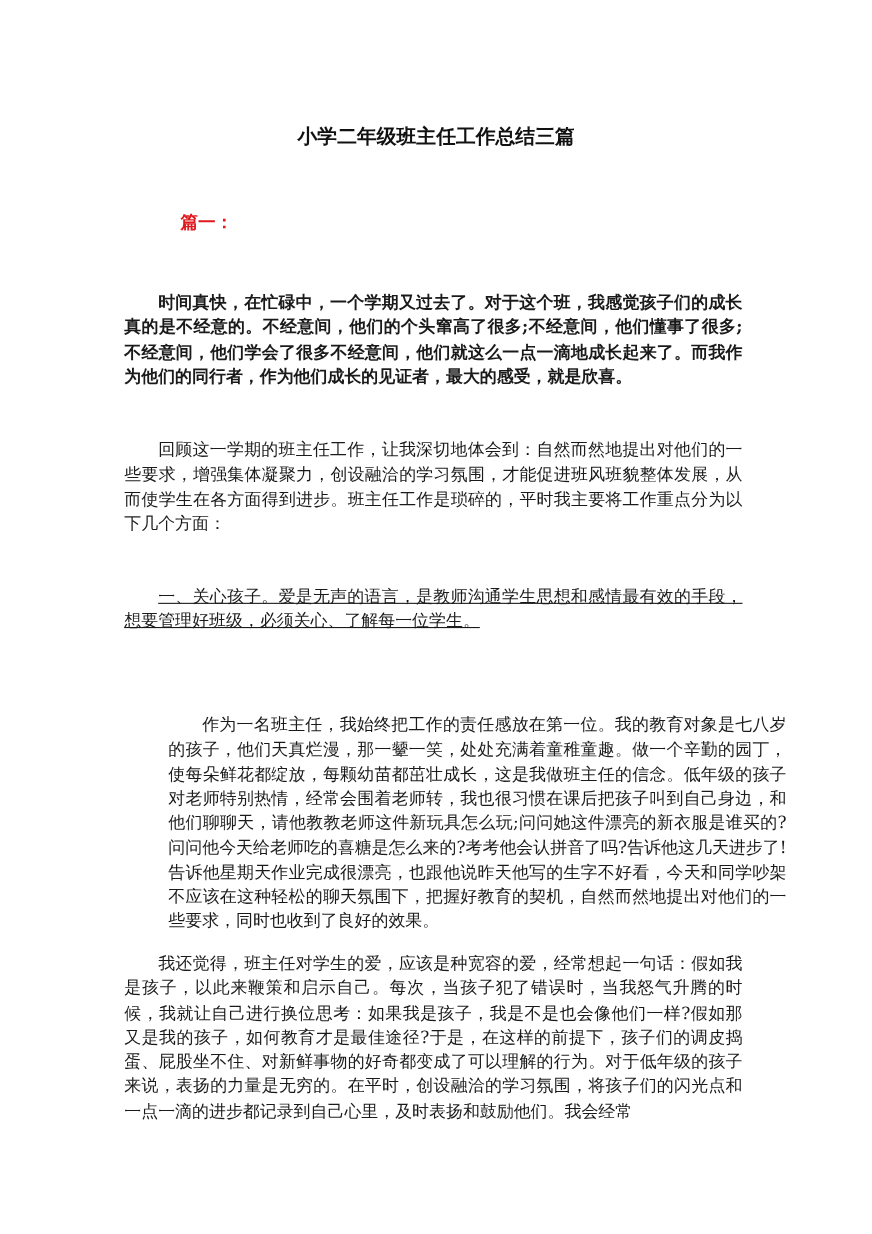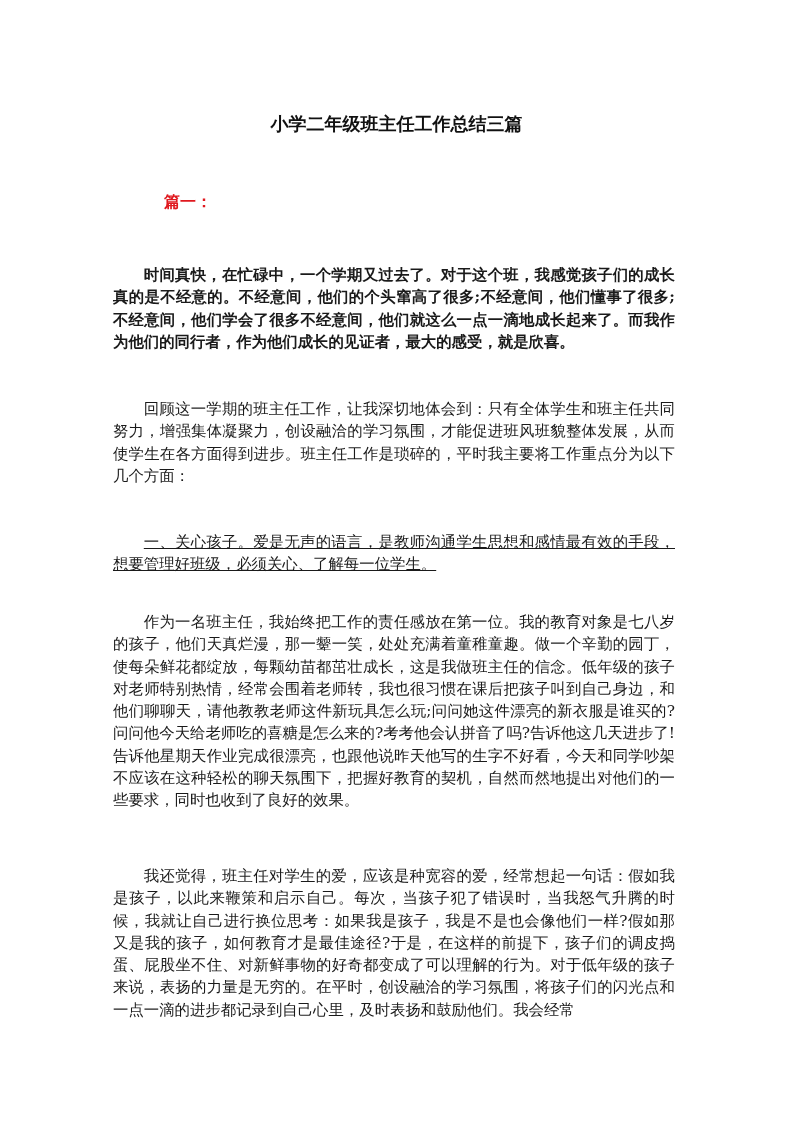--- a/index.html
+++ b/index.html
@@ -17,17 +17,17 @@
             word-break: break-all; }
   </style>
 </head>
 <body>
 
 <div class="page">
   <div class="title">小学二年级班主任工作总结三篇</div>
   <div class="section-head">篇一：</div>
 
   <p class="para" style="top:264px;font-weight:bold;">时间真快，在忙碌中，一个学期又过去了。对于这个班，我感觉孩子们的成长真的是不经意的。不经意间，他们的个头窜高了很多;不经意间，他们懂事了很多;不经意间，他们学会了很多不经意间，他们就这么一点一滴地成长起来了。而我作为他们的同行者，作为他们成长的见证者，最大的感受，就是欣喜。</p>
-  <p class="para" style="top:398px;">回顾这一学期的班主任工作，让我深切地体会到：只有全体学生和班主任共同努力，增强集体凝聚力，创设融洽的学习氛围，才能促进班风班貌整体发展，从而使学生在各方面得到进步。班主任工作是琐碎的，平时我主要将工作重点分为以下几个方面：</p>
+  <p class="para" style="top:398px;">回顾这一学期的班主任工作，让我深切地体会到：自然而然地提出对他们的一些要求，增强集体凝聚力，创设融洽的学习氛围，才能促进班风班貌整体发展，从而使学生在各方面得到进步。班主任工作是琐碎的，平时我主要将工作重点分为以下几个方面：</p>
   <p class="para" style="top:531px;text-decoration:underline;">一、关心孩子。爱是无声的语言，是教师沟通学生思想和感情最有效的手段，想要管理好班级，必须关心、了解每一位学生。</p>
-  <p class="para" style="top:611px;">作为一名班主任，我始终把工作的责任感放在第一位。我的教育对象是七八岁的孩子，他们天真烂漫，那一颦一笑，处处充满着童稚童趣。做一个辛勤的园丁，使每朵鲜花都绽放，每颗幼苗都茁壮成长，这是我做班主任的信念。低年级的孩子对老师特别热情，经常会围着老师转，我也很习惯在课后把孩子叫到自己身边，和他们聊聊天，请他教教老师这件新玩具怎么玩;问问她这件漂亮的新衣服是谁买的?问问他今天给老师吃的喜糖是怎么来的?考考他会认拼音了吗?告诉他这几天进步了!告诉他星期天作业完成很漂亮，也跟他说昨天他写的生字不好看，今天和同学吵架不应该在这种轻松的聊天氛围下，把握好教育的契机，自然而然地提出对他们的一些要求，同时也收到了良好的效果。</p>
+  <p class="para" style="top:648px;margin-left:40px;">作为一名班主任，我始终把工作的责任感放在第一位。我的教育对象是七八岁的孩子，他们天真烂漫，那一颦一笑，处处充满着童稚童趣。做一个辛勤的园丁，使每朵鲜花都绽放，每颗幼苗都茁壮成长，这是我做班主任的信念。低年级的孩子对老师特别热情，经常会围着老师转，我也很习惯在课后把孩子叫到自己身边，和他们聊聊天，请他教教老师这件新玩具怎么玩;问问她这件漂亮的新衣服是谁买的?问问他今天给老师吃的喜糖是怎么来的?考考他会认拼音了吗?告诉他这几天进步了!告诉他星期天作业完成很漂亮，也跟他说昨天他写的生字不好看，今天和同学吵架不应该在这种轻松的聊天氛围下，把握好教育的契机，自然而然地提出对他们的一些要求，同时也收到了良好的效果。</p>
   <p class="para" style="top:865px;">我还觉得，班主任对学生的爱，应该是种宽容的爱，经常想起一句话：假如我是孩子，以此来鞭策和启示自己。每次，当孩子犯了错误时，当我怒气升腾的时候，我就让自己进行换位思考：如果我是孩子，我是不是也会像他们一样?假如那又是我的孩子，如何教育才是最佳途径?于是，在这样的前提下，孩子们的调皮捣蛋、屁股坐不住、对新鲜事物的好奇都变成了可以理解的行为。对于低年级的孩子来说，表扬的力量是无穷的。在平时，创设融洽的学习氛围，将孩子们的闪光点和一点一滴的进步都记录到自己心里，及时表扬和鼓励他们。我会经常</p>
 </div>
 
 </body></html>

